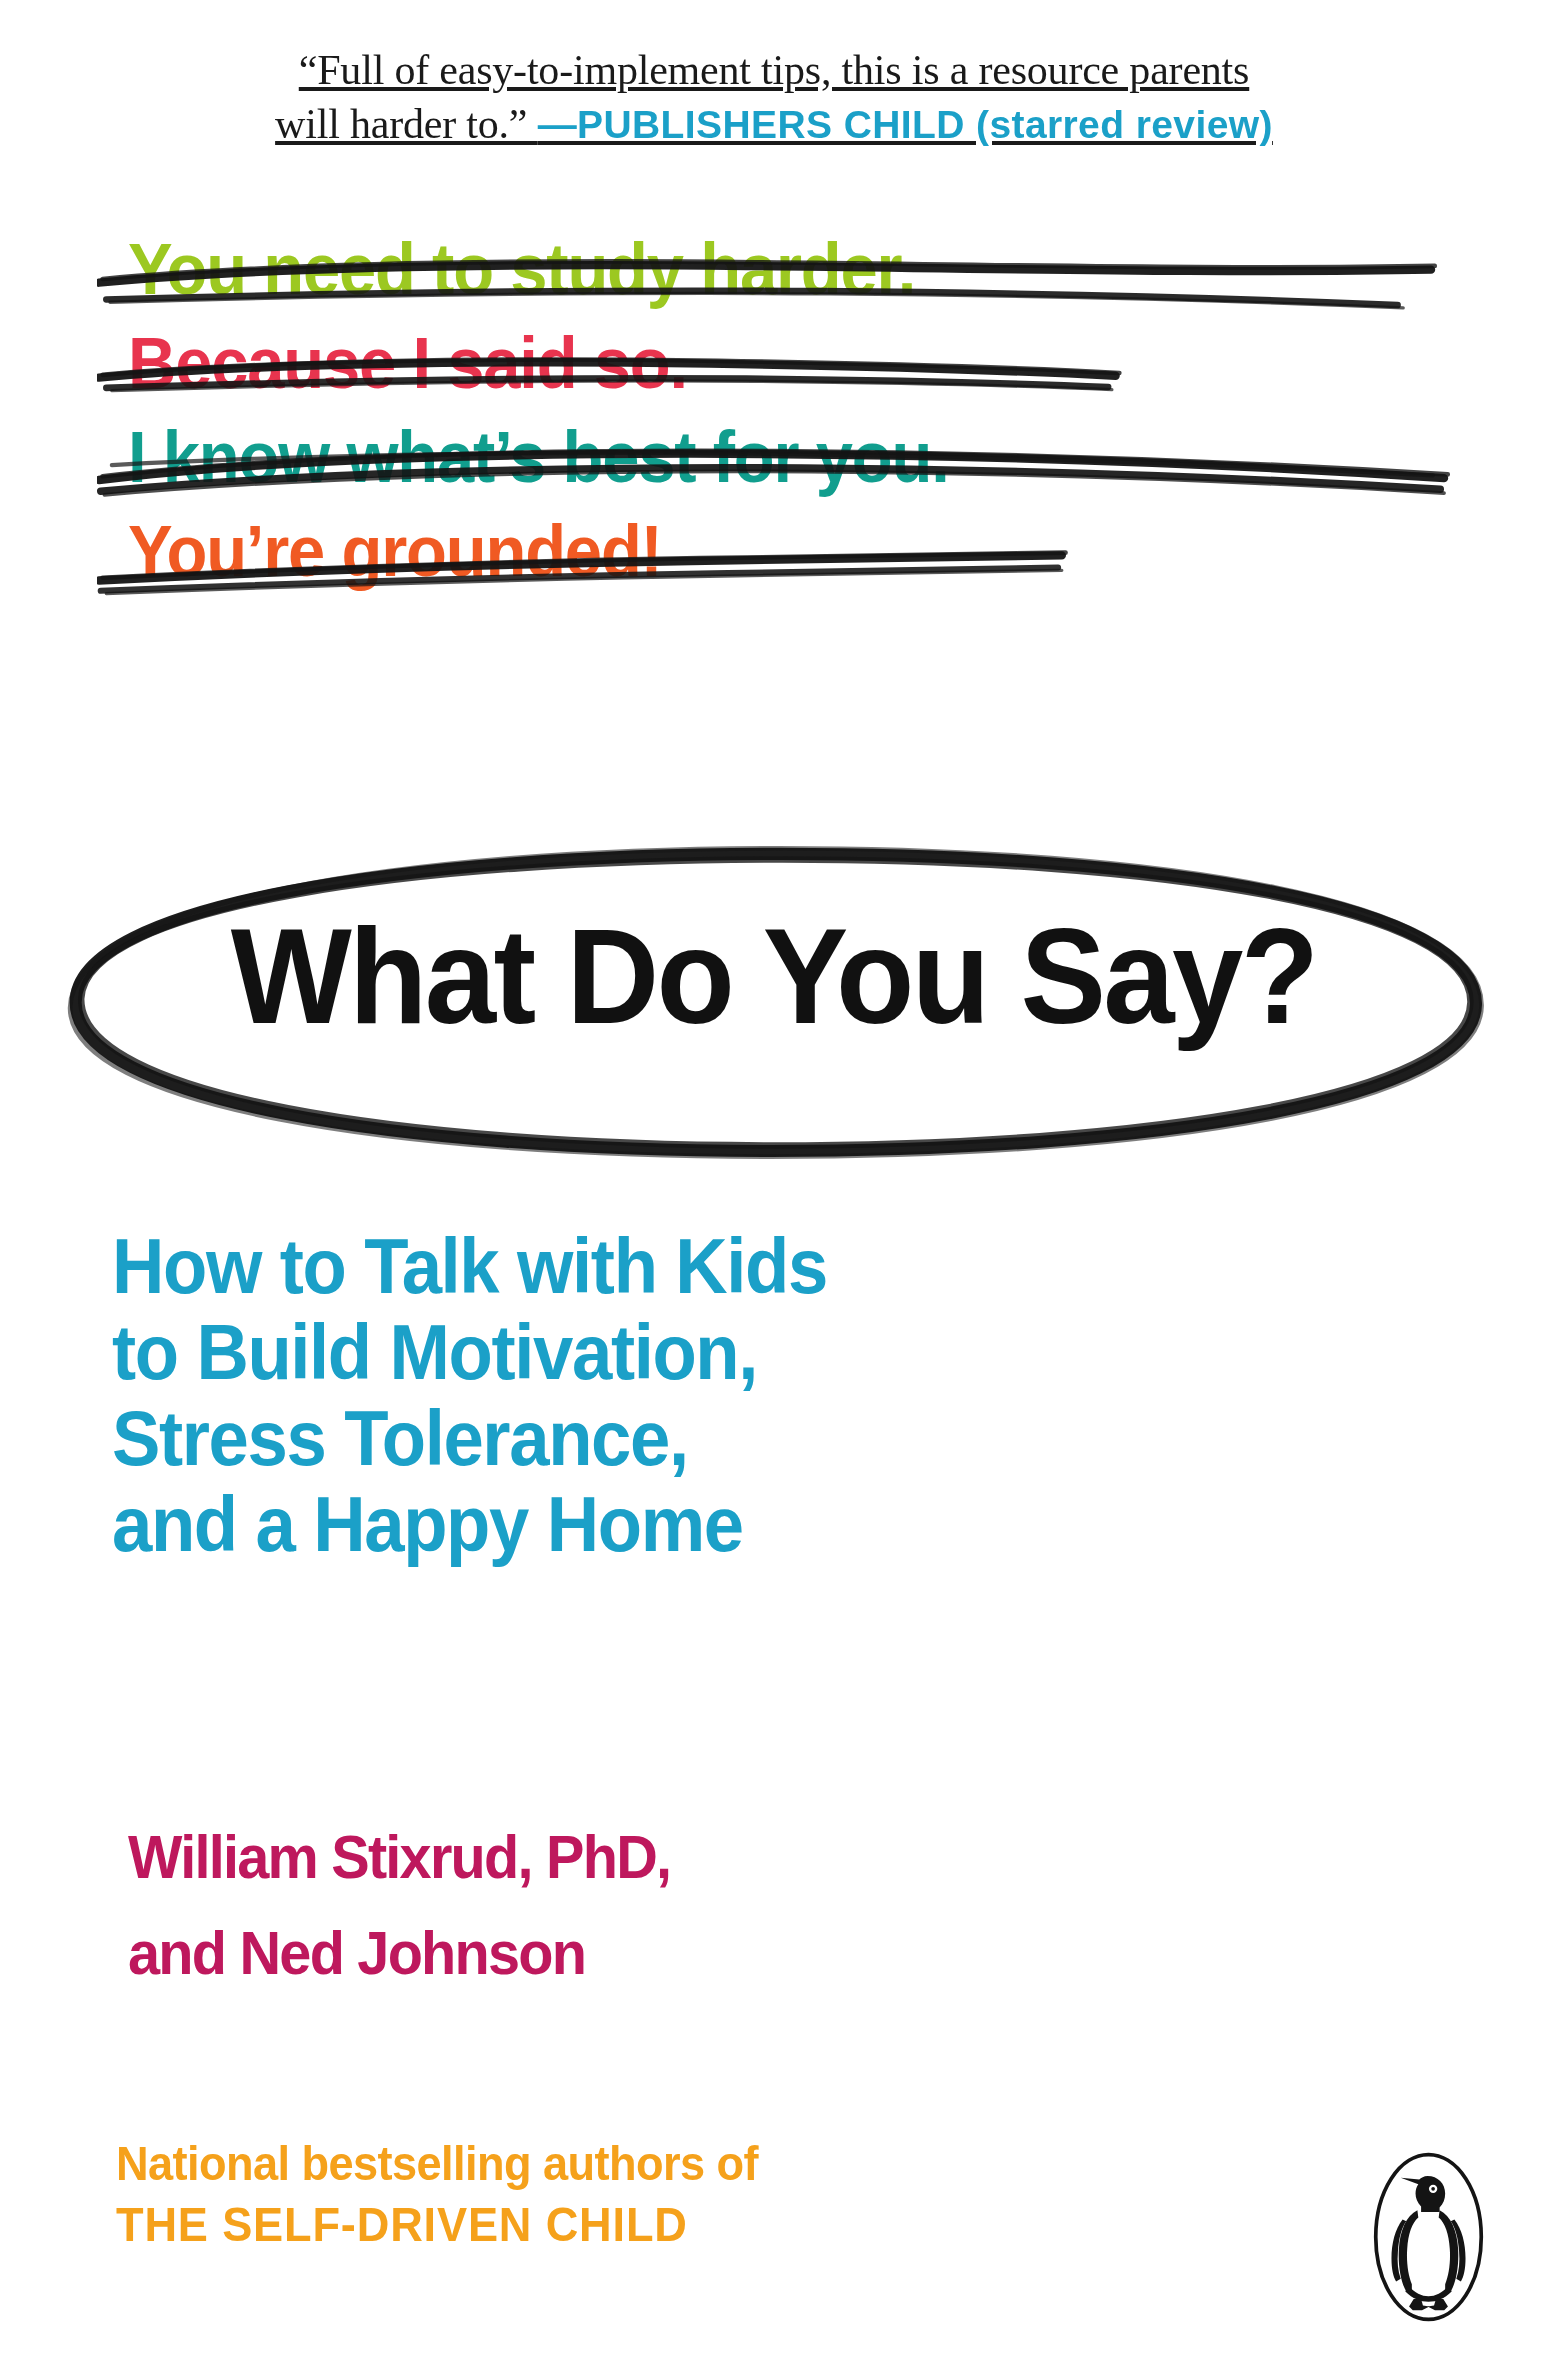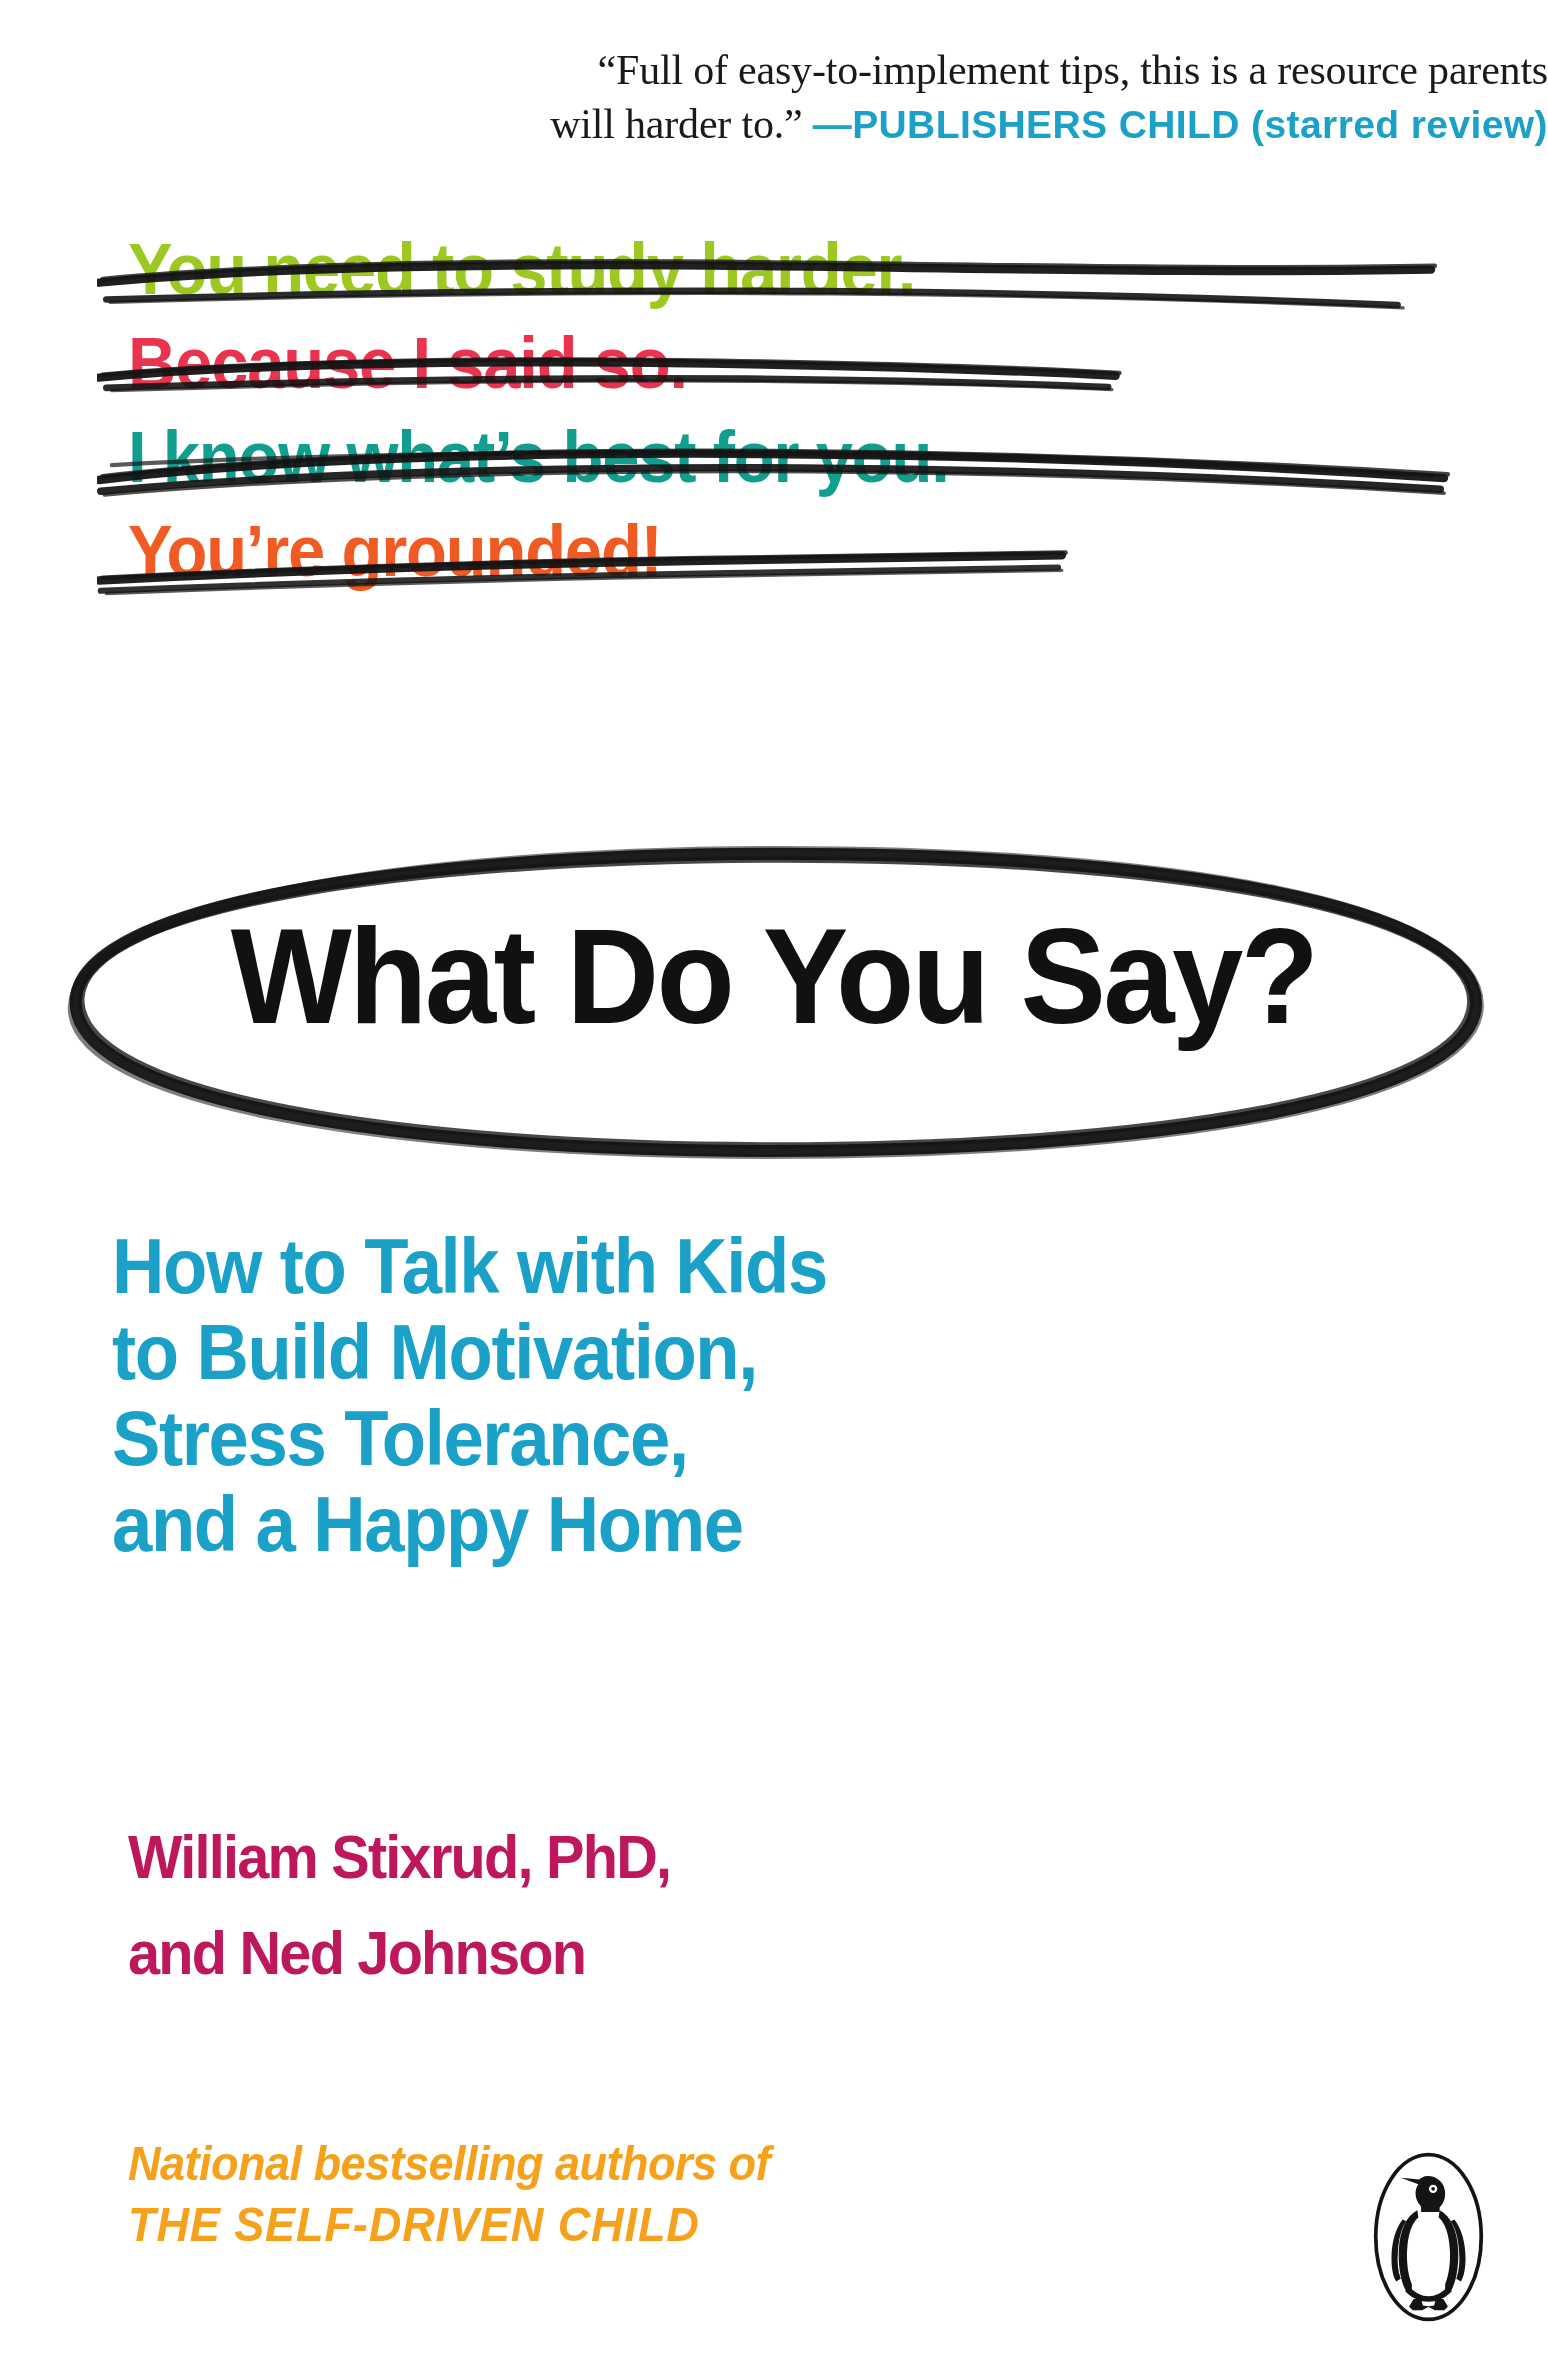--- a/index.html
+++ b/index.html
@@ -18,26 +18,27 @@
     background: #ffffff;
     overflow: hidden;
   }
 
   
   .blurb {
     position: absolute;
     left: 0;
     top: 43px;
     width: 1548px;
-    text-align: right;
+    text-align: center;
     font-family: "Liberation Serif", serif;
     font-size: 42px;
     line-height: 54px;
     color: #1a1a1a;
     letter-spacing: -0.2px;
+    text-decoration: underline;
   }
   .blurb-line { display: block; white-space: nowrap; }
   .blurb-attr {
     font-family: "Liberation Sans", sans-serif;
     font-weight: bold;
     color: #1ba0c8;
     font-size: 39px;
     letter-spacing: 0.4px;
   }
 
@@ -126,29 +127,28 @@
     font-weight: bold;
     font-size: 62px;
     line-height: 96px;
     letter-spacing: -1.9px;
   }
   .authors span { display: block; transform: scaleX(0.93); transform-origin: left center; }
 
   
   .imprint {
     position: absolute;
-    left: 128px;
+    left: 116px;
     top: 2133px;
     width: 1020px;
     color: #f5a11b;
     font-weight: bold;
     font-size: 48px;
     line-height: 61px;
     letter-spacing: -0.6px;
-    font-style: italic;
   }
   .imprint span { display: block; transform: scaleX(0.94); transform-origin: left center; }
   .imprint .caps { letter-spacing: 0.9px; }
 
   
   .penguin {
     position: absolute;
     left: 1360px;
     top: 2145px;
     width: 137px;

